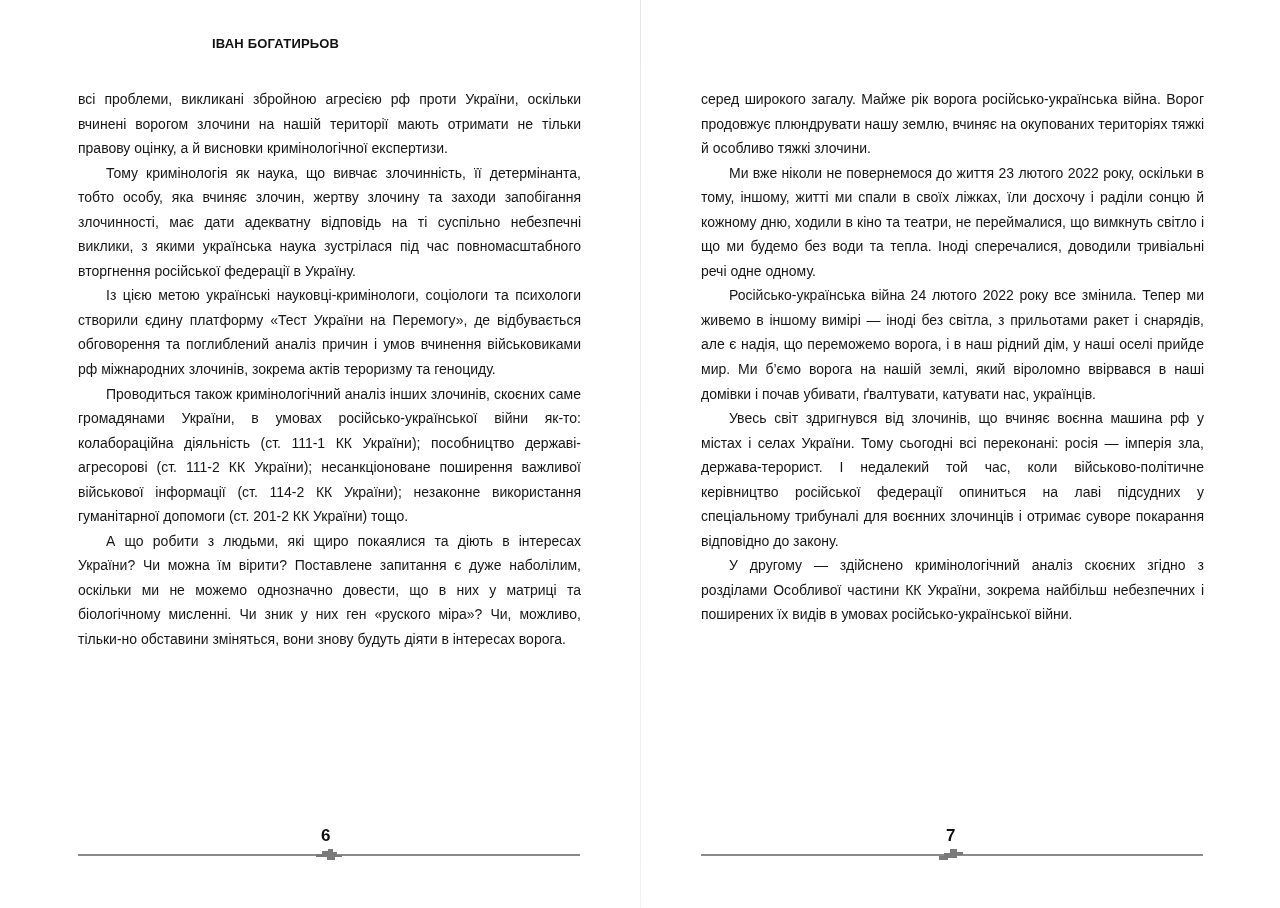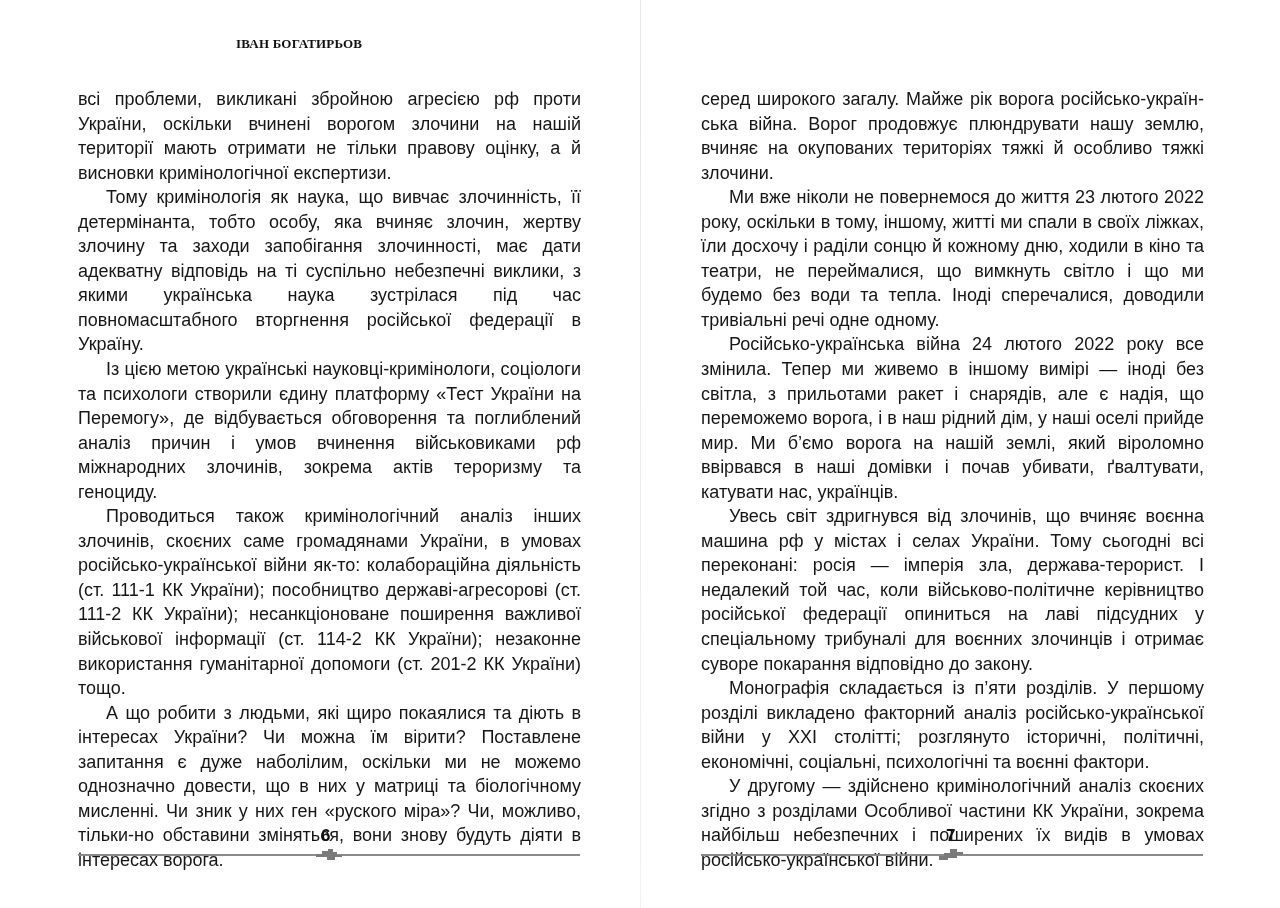--- a/index.html
+++ b/index.html
@@ -12,25 +12,25 @@
     position: absolute; left: 640px; top: 0; width: 1px; height: 908px;
     background: linear-gradient(#e6e6e6, #f2f2f2);
   }
   .page { position: absolute; top: 0; height: 908px; }
   .page.left { left: 0; width: 640px; }
   .page.right { left: 641px; width: 639px; }
   .running-head {
     position: absolute; top: 36px; font-weight: bold; font-size: 13px;
     letter-spacing: 0.2px; white-space: nowrap; color: #111;
   }
-  .left .running-head { left: 236px; font-family: Liberation Serif, serif; }
+  .left .running-head { left: 212px; }
   .right .running-head { left: 128px; }
   .body-text {
     position: absolute; top: 87px; width: 503px;
-    font-size: 18px; line-height: 24.55px; color: #161616;
+    font-size: 14px; line-height: 24.55px; color: #161616;
   }
   .left .body-text { left: 78px; }
   .right .body-text { left: 60px; }
   .body-text p { margin: 0; text-align: justify; text-indent: 28px; hyphens: manual; }
   .body-text p.noindent { text-indent: 0; }
   .folio {
     position: absolute; top: 826px; font-weight: bold; font-size: 17px; color: #111;
   }
   .left .folio { left: 321px; }
   .right .folio { left: 305px; }
@@ -72,21 +72,20 @@
         </svg>
     </div>
   </section>
 
   <section class="page right">
     <div class="body-text">
       <p class="noindent">серед широкого загалу. Майже рік ворога російсько-україн­ська війна. Ворог продовжує плюндрувати нашу землю, вчиняє на окупованих територіях тяжкі й особливо тяжкі злочини.</p>
       <p>Ми вже ніколи не повернемося до життя 23 лютого 2022 року, оскільки в тому, іншому, житті ми спали в своїх ліж­ках, їли досхочу і раділи сонцю й кожному дню, ходили в кіно та театри, не переймалися, що вимкнуть світло і що ми будемо без води та тепла. Іноді сперечалися, доводили тривіальні речі одне одному.</p>
       <p>Російсько-українська війна 24 лютого 2022 року все зміни­ла. Тепер ми живемо в іншому вимірі — іноді без світла, з при­льотами ракет і снарядів, але є надія, що переможемо ворога, і в наш рідний дім, у наші оселі прийде мир. Ми б’ємо ворога на нашій землі, який віроломно ввірвався в наші домівки і почав убивати, ґвалтувати, катувати нас, українців.</p>
       <p>Увесь світ здригнувся від злочинів, що вчиняє воєнна ма­шина рф у містах і селах України. Тому сьогодні всі переконані: росія — імперія зла, держава-терорист. І недалекий той час, коли військово-політичне керівництво російської федерації опиниться на лаві підсудних у спеціальному трибуналі для во­єнних злочинців і отримає суворе покарання відповідно до за­кону.</p>
-      <p>Монографія складається із п’яти розділів. У першому роз­ділі викладено факторний аналіз російсько-української війни у XXI столітті; розглянуто історичні, політичні, економічні, соці­альні, психологічні та воєнні фактори.</p>
       <p>У другому — здійснено кримінологічний аналіз скоєних згід­но з розділами Особливої частини КК України, зокрема най­більш небезпечних і поширених їх видів в умовах російсько-української війни.</p>
     </div>
     <div class="folio">7</div>
     <div class="rule"></div>
     <div class="ornament">
       <svg width="26" height="12" viewBox="0 0 26 12">
           <path d="M0 8 h5 v-3 h6 v-4 h7 v3 h6 v3 h-6 v3 h-9 v2 h-9z" fill="#7a7a7a"></path>
         </svg>
     </div>
   </section>

